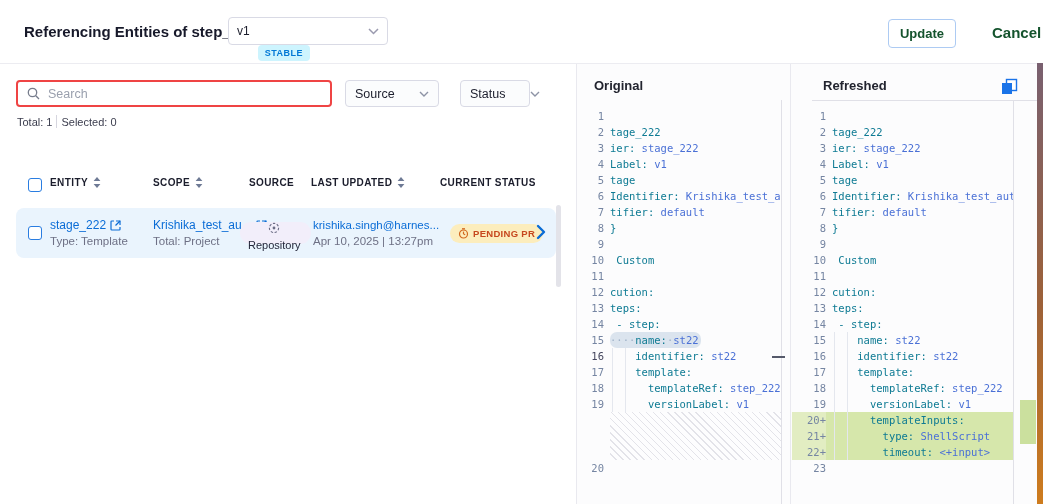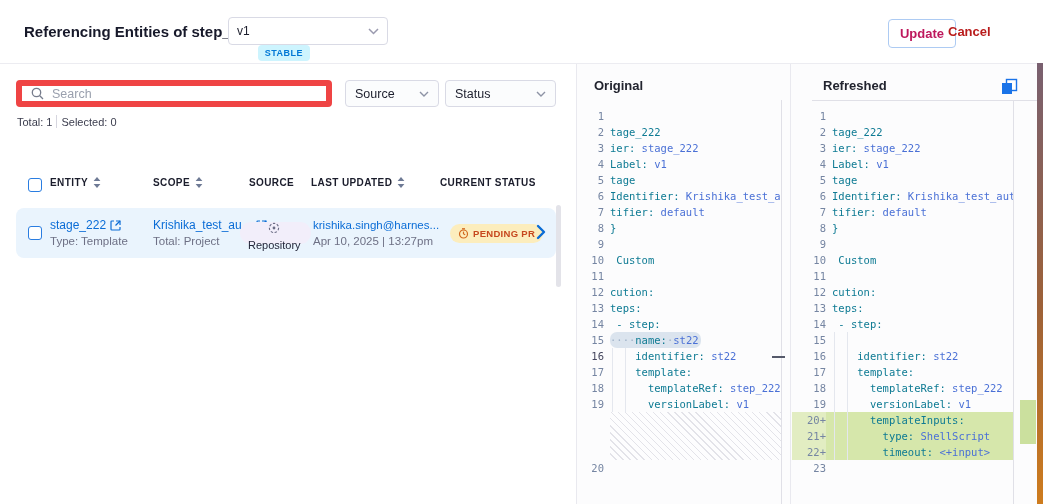--- a/index.html
+++ b/index.html
@@ -8,33 +8,33 @@
   
   .hdr{position:absolute;left:0;top:0;width:100%;height:63px;background:#fff;border-bottom:1px solid #ececf1;}
   .title{position:absolute;left:24px;top:23px;font-size:15px;font-weight:700;color:#17192a;}
   .verdd{position:absolute;left:228px;top:17px;width:160px;height:28px;border:1px solid #d9dae5;border-radius:4px;
          display:flex;align-items:center;padding:0 8px;box-sizing:border-box;background:#fff;cursor:pointer;}
   .verdd .v{font-size:12px;color:#1c1e2d;}
   .badge-stable{margin-left:8px;background:var(--stable-bg);color:var(--stable-fg);font-size:9px;font-weight:700;
          letter-spacing:.5px;padding:3px 7px;border-radius:4px;margin-top:43px;}
   .verdd .chev{margin-left:auto;}
   .btn-update{position:absolute;left:888px;top:19px;width:66px;height:27px;border:1px solid #adcbf3;border-radius:4px;
-         background:#fff;color:#be185d;font-size:13px;font-weight:700;display:flex;align-items:center;justify-content:center;}
-  .btn-cancel{position:absolute;left:948px;top:24px;color:#b91c1c;font-size:13px;font-weight:700;cursor:pointer;}
+         background:#fff;color:#14532d;font-size:13px;font-weight:700;display:flex;align-items:center;justify-content:center;}
+  .btn-cancel{position:absolute;left:992px;top:24px;color:#14532d;font-size:15px;font-weight:700;cursor:pointer;}
   
-  .search{position:absolute;left:16px;top:80px;width:316px;height:27px;border:6px solid #ef4444;border-radius:4px;
+  .search{position:absolute;left:16px;top:80px;width:316px;height:27px;border:2px solid #ef4444;border-radius:4px;
          box-sizing:border-box;display:flex;align-items:center;background:#fff;}
   .search input{border:0;outline:0;flex:1;font-size:12.5px;font-family:"Liberation Sans",sans-serif;color:#1c1e2d;background:transparent;}
   .search input::placeholder{color:#9aa0ae;}
   .search .mag{margin:0 6px 0 9px;display:flex;}
   .sel{position:absolute;top:80px;height:27px;border:1px solid #d9dae5;border-radius:4px;background:#fbfcfd;
          box-sizing:border-box;display:flex;align-items:center;padding:0 9px;font-size:12.5px;color:#1c1e2d;cursor:pointer;}
   .sel .chev{margin-left:auto;}
   .sel.src{left:345px;width:94px;}
-  .sel.sta{left:445px;width:111px;gap:25px;}
+  .sel.sta{left:460px;width:70px;gap:25px;}
   .totals{position:absolute;left:17px;top:115px;display:flex;align-items:center;gap:4px;font-size:11px;color:#3b3d4e;}
   .totals .sep{width:1px;height:13px;background:#d6d6df;}
   .thead{position:absolute;top:177px;font-size:10px;font-weight:700;letter-spacing:.4px;color:#1b1d2c;display:flex;align-items:center;gap:5px;}
   .cb{position:absolute;width:14px;height:14px;border:1.5px solid #2a7de1;border-radius:3px;background:#fff;box-sizing:border-box;cursor:pointer;}
   .row{position:absolute;left:16px;top:208px;width:540px;height:50px;background:var(--row-bg);border-radius:8px;}
   .link{color:#0a6cd6;font-size:12px;display:inline-flex;align-items:center;gap:4px;cursor:pointer;}
   .sub{color:#6e7085;font-size:11.5px;margin-top:3px;}
   .cell{position:absolute;top:9px;line-height:13px;}
   .chip{position:absolute;left:224px;top:14px;height:22px;background:#f2eefa;border-radius:11px;display:flex;
         align-items:center;gap:5px;padding:0 10px 0 8px;font-size:11px;color:#24263a;font-weight:500;flex-direction:column;}
@@ -380,20 +380,21 @@
       <div class="cl">
         <span class="g">13</span>
         <span class="c"><span class="k">teps:</span></span>
       </div>
       <div class="cl">
         <span class="g">14</span>
         <span class="c"><span class="k"> - step:</span></span>
       </div>
       <div class="cl">
         <span class="g">15</span>
+        <span class="c"><span class="k">    name: </span><span class="v">st22</span></span>
       </div>
       <div class="cl">
         <span class="g">16</span>
         <span class="c"><span class="k">    identifier: </span><span class="v">st22</span></span>
       </div>
       <div class="cl">
         <span class="g">17</span>
         <span class="c"><span class="k">    template:</span></span>
       </div>
       <div class="cl">

